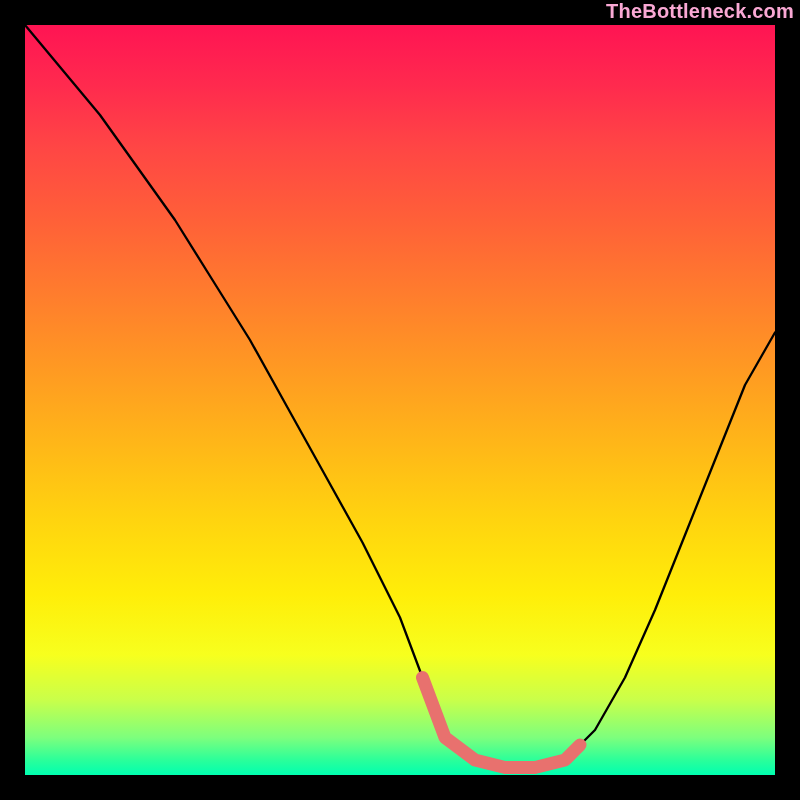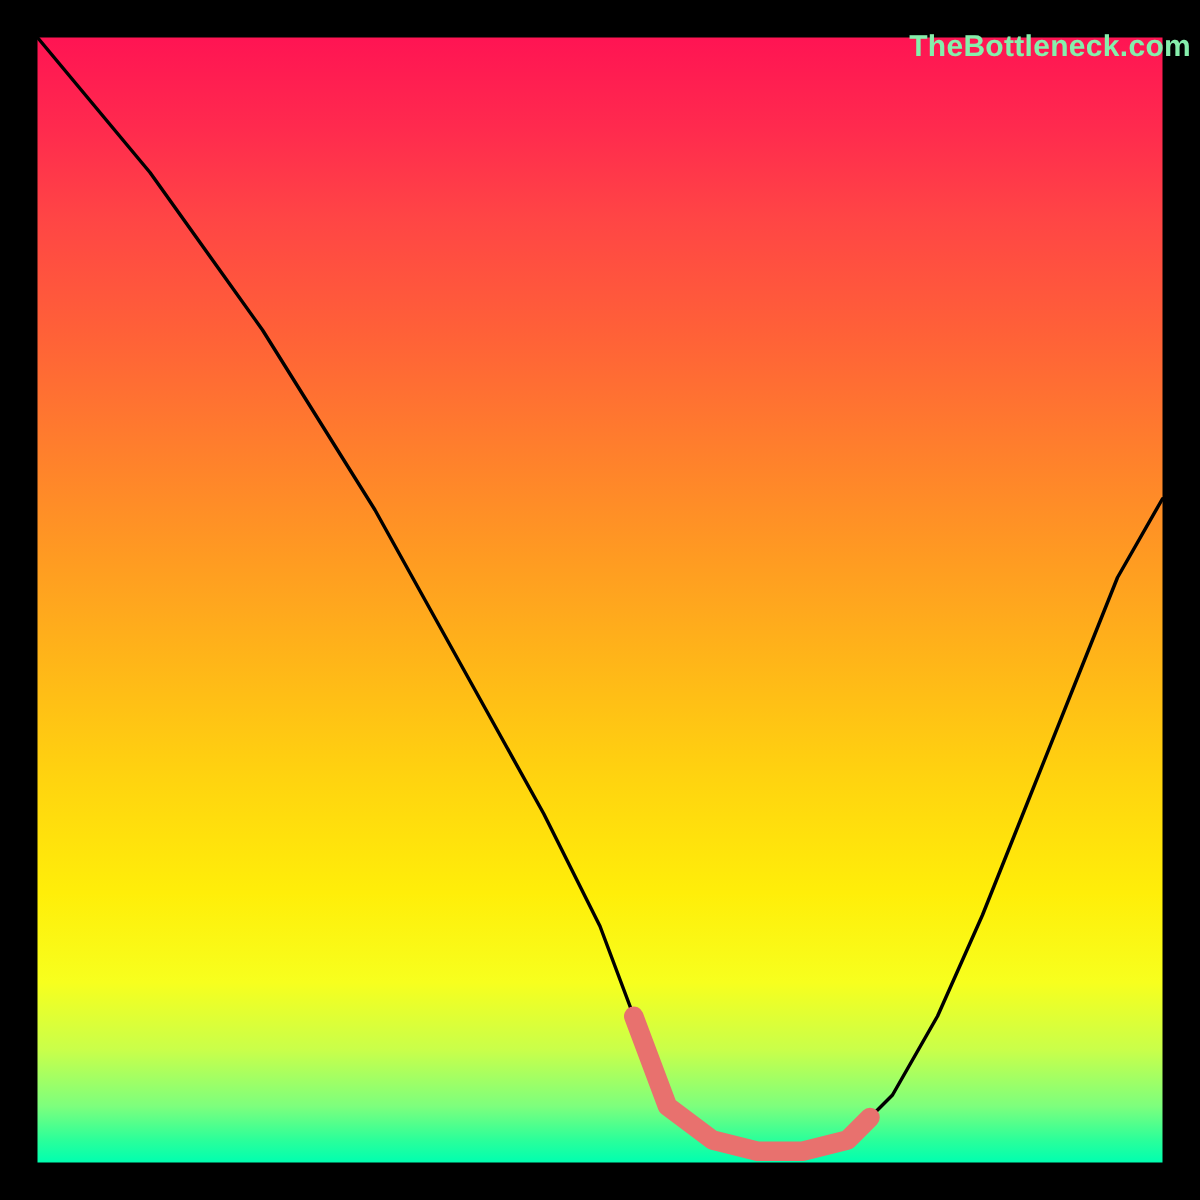--- a/index.html
+++ b/index.html
@@ -35,23 +35,23 @@
       #ffee09 76%,
       #f7ff1e 84%,
       #c9ff4a 90%,
       #7dff7d 95%,
       #2bff9a 98%,
       #00ffb0 100%
     );
   }
   .watermark {
     position: absolute;
-    top: 20px;
+    top: 0;
     right: 6px;
-    color: #86efac;
+    color: #f9a8d4;
     font-size: 20px;
     font-weight: 600;
     letter-spacing: 0.2px;
     user-select: none;
   }
   svg.curve {
     position: absolute;
     left: 0;
     top: 0;
     width: 750px;

